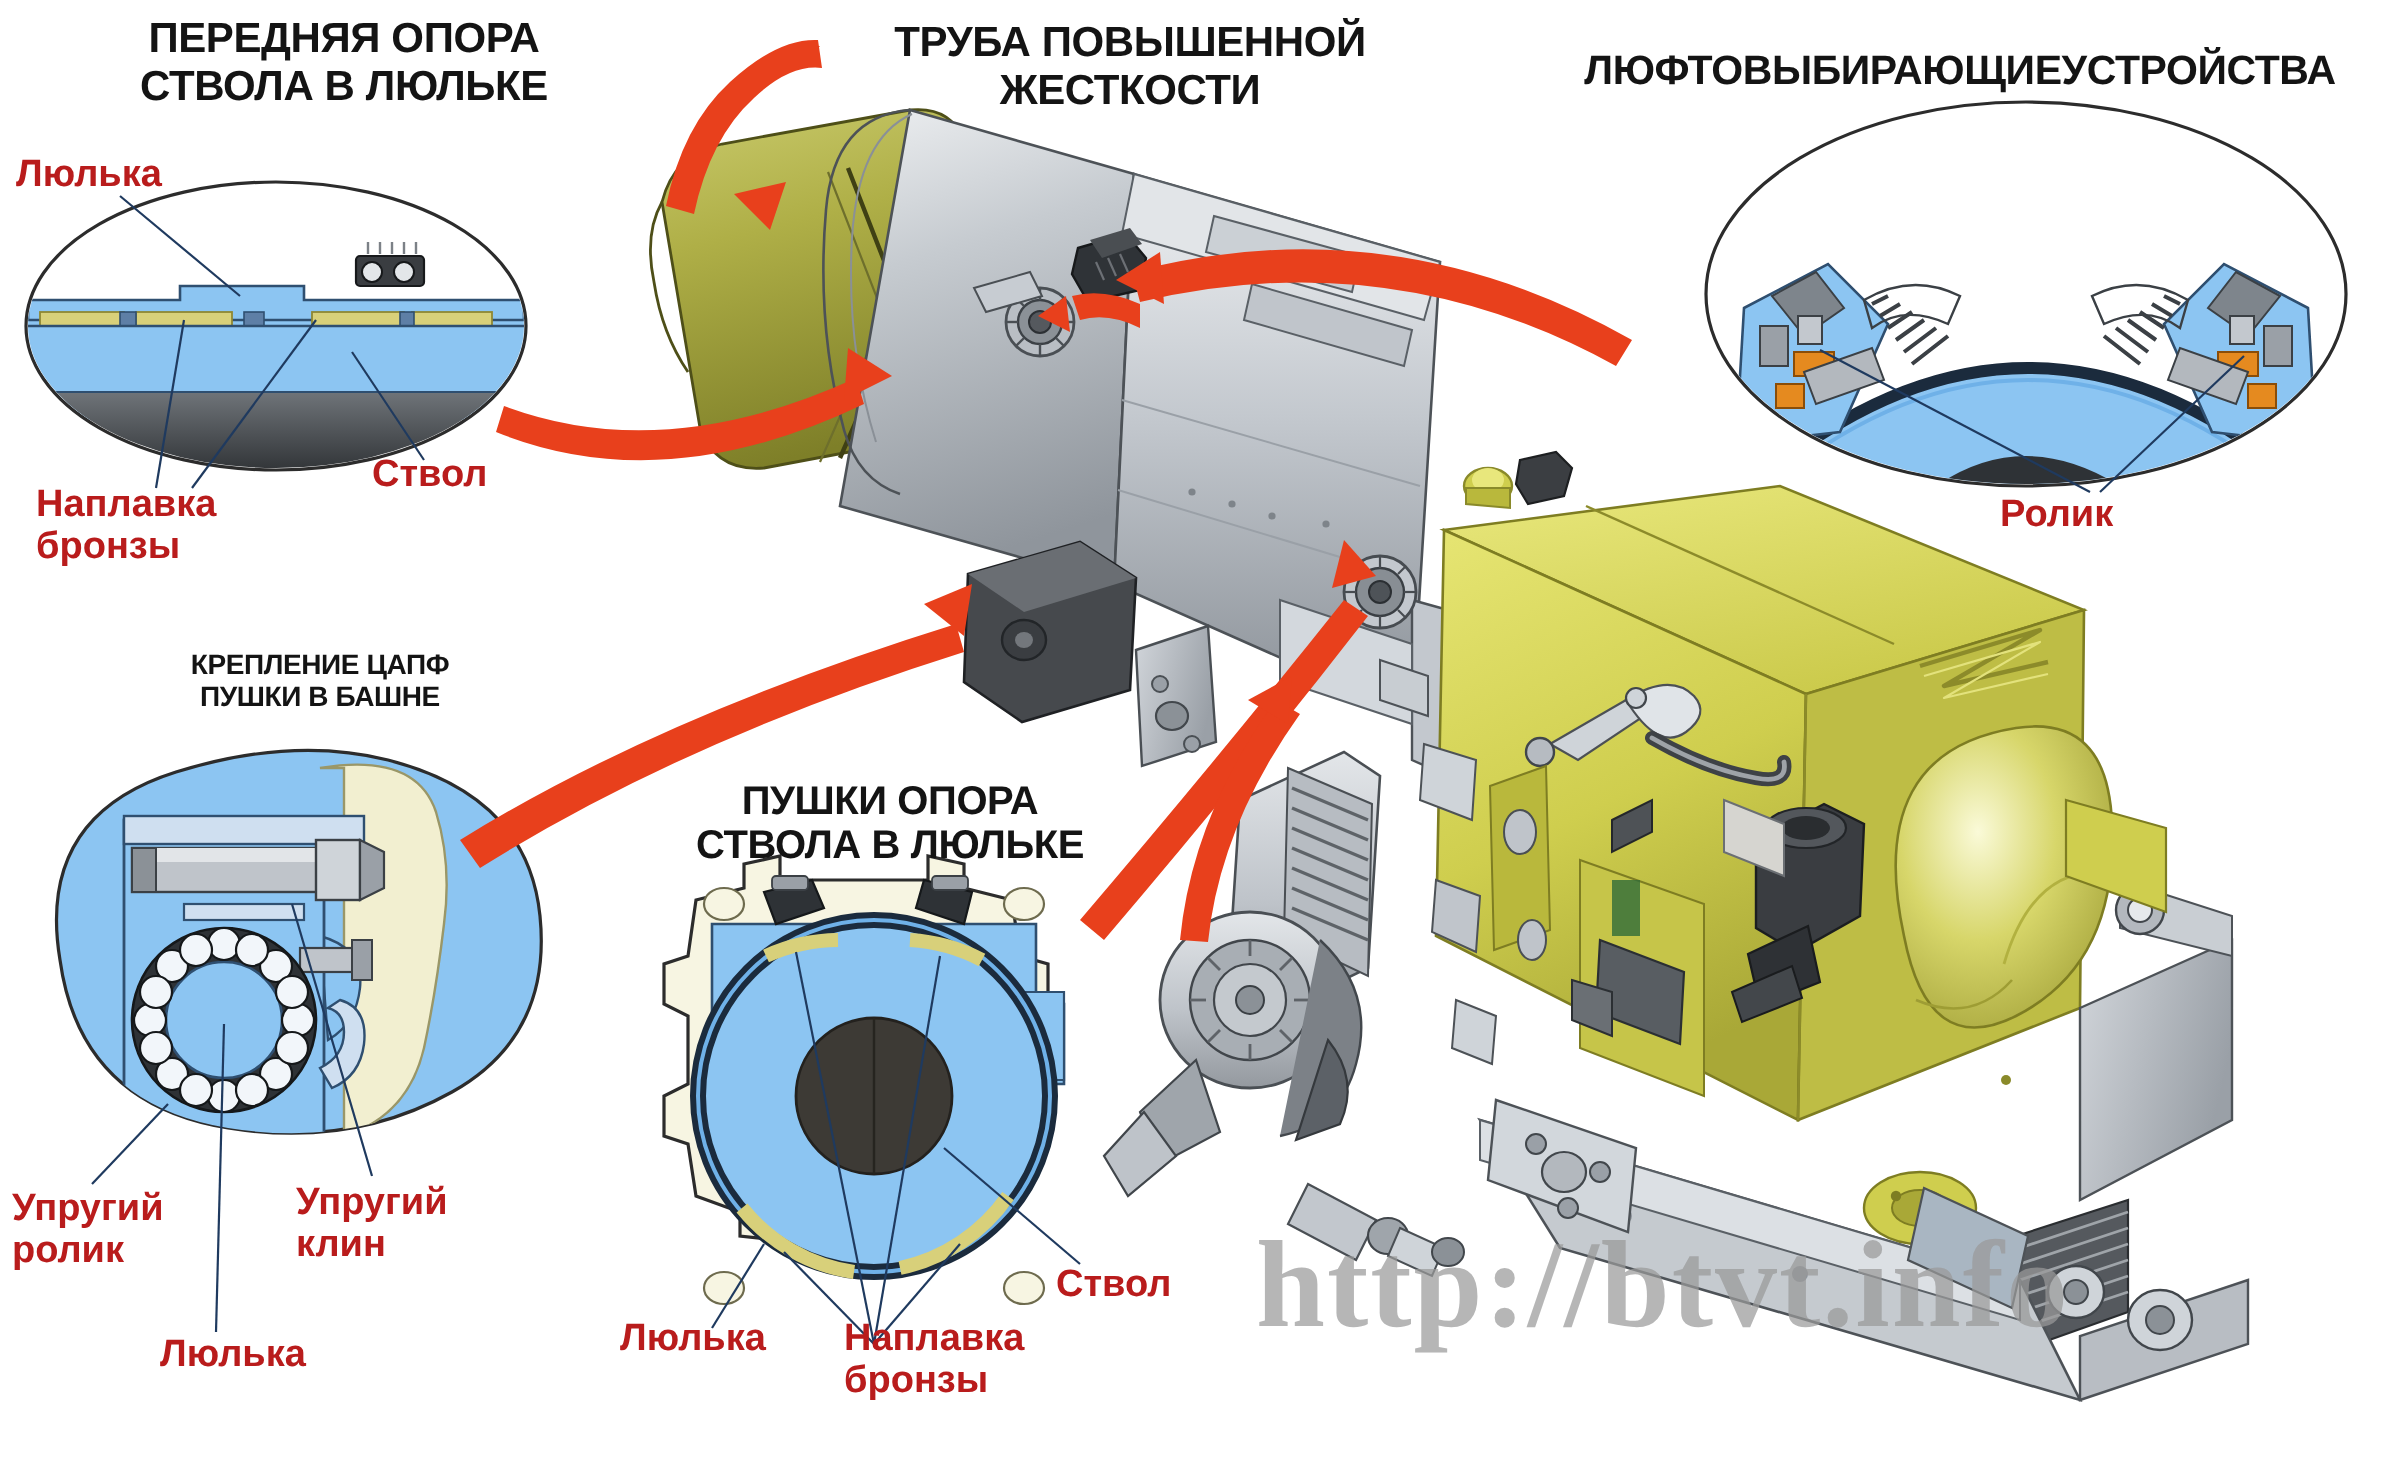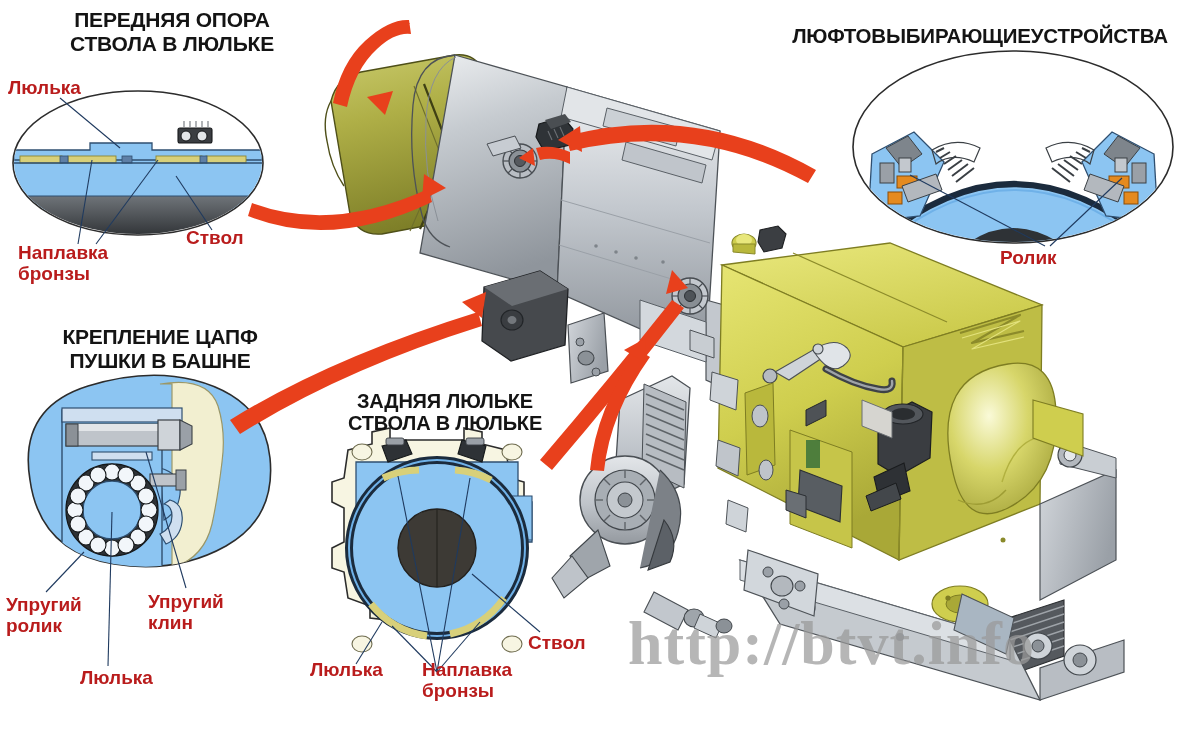--- a/index.html
+++ b/index.html
@@ -30,21 +30,21 @@
     color:#9a9a9a;
     opacity:.72;
     font-weight:700;
     letter-spacing:1px;
     font-family:"Liberation Serif","DejaVu Serif",serif;
     user-select:none;
   }
   .t-front{left:22px;  top:8px;  width:300px; font-size:21px;}
   .t-tube {left:430px; top:10px; width:270px; font-size:21px;}
   .t-back {left:770px; top:8px;  width:420px; font-size:20.5px;margin-top:17px;}
-  .t-trun {left:20px;  top:325px;width:280px; font-size:21px;}
+  .t-trun {left:20px;  top:325px;width:280px; font-size:14px;}
   .t-rear {left:310px; top:390px;width:270px; font-size:20px;}
 
   .l-lyulka1 {left:8px;   top:78px;  width:110px; font-size:19px;}
   .l-naplav1 {left:18px;  top:243px; width:140px; font-size:19px;}
   .l-stvol1  {left:186px; top:228px; width:110px; font-size:19px;}
   .l-rolik   {left:1000px;top:248px; width:110px; font-size:19px;}
   .l-uprugiy {left:6px;   top:595px; width:120px; font-size:19px;}
   .l-tsapfa  {left:80px;  top:668px; width:110px; font-size:19px;}
   .l-obratny {left:148px; top:592px; width:120px; font-size:19px;}
   .l-lyulka2 {left:310px; top:660px; width:110px; font-size:19px;}
@@ -597,24 +597,26 @@
 
       <g>
         <path d="M590,470 q6,-62 48,-120 l12,7 q-40,56 -46,114 z" fill="#E8401C"></path>
         <path d="M646,338 l-2,24 -20,-12 z" fill="#E8401C"></path>
       </g>
     </g>
   </svg>
 
   <div class="callout-title t-front">ПЕРЕДНЯЯ ОПОРА
 СТВОЛА В ЛЮЛЬКЕ</div>
+  <div class="callout-title t-tube">ТРУБА ПОВЫШЕННОЙ
+ЖЕСТКОСТИ</div>
   <div class="callout-title t-back">ЛЮФТОВЫБИРАЮЩИЕУСТРОЙСТВА</div>
   <div class="callout-title t-trun">КРЕПЛЕНИЕ ЦАПФ
 ПУШКИ В БАШНЕ</div>
-  <div class="callout-title t-rear">ЗАДНЯЯ ЛЮЛЬКЕ
+  <div class="callout-title t-rear">ПУШКИ ОПОРА
 СТВОЛА В ЛЮЛЬКЕ</div>
 
   <div class="lbl l-lyulka1">Люлька</div>
   <div class="lbl l-naplav1">Наплавка
 бронзы</div>
   <div class="lbl l-stvol1">Ствол</div>
 
   <div class="lbl l-rolik">Ролик</div>
 
   <div class="lbl l-uprugiy">Упругий

